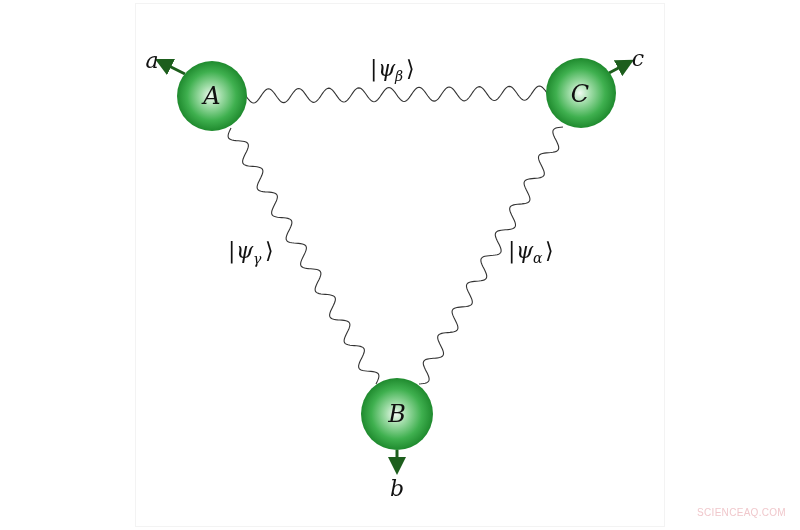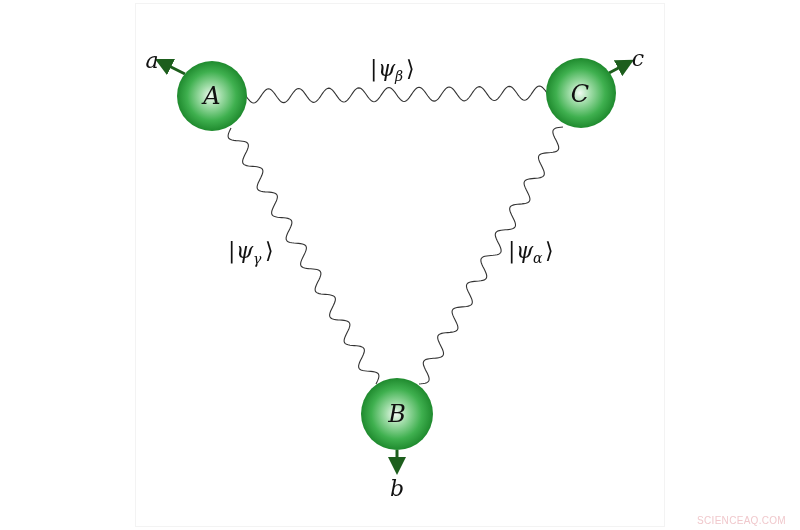--- a/index.html
+++ b/index.html
@@ -3,21 +3,21 @@
 <meta charset="utf-8">
 <style>
   html, body { margin: 0; padding: 0; background: #ffffff; }
   body { width: 800px; height: 530px; position: relative; overflow: hidden;
          font-family: "DejaVu Serif", serif; }
   .frame { position: absolute; left: 135px; top: 3px; width: 530px; height: 524px;
            border: 1px solid #f3f3f3; box-sizing: border-box; }
   svg.diagram { position: absolute; left: 0; top: 0; }
   .math { font-family: "DejaVu Serif", "Liberation Serif", serif; font-style: italic; fill: #111; }
   .upright { font-style: normal; }
-  .watermark { position: absolute; right: 14px; bottom: 4px; font-family: "Liberation Sans", sans-serif;
+  .watermark { position: absolute; right: 14px; bottom: 12px; font-family: "Liberation Sans", sans-serif;
                font-size: 10px; color: #f0c8cc; letter-spacing: 0.3px; text-align: center; }
 </style>
 </head>
 <body>
 
 <div class="frame"></div>
 
 <svg class="diagram" width="800" height="530" viewBox="0 0 800 530">
   <defs>
     <radialGradient id="sphereGrad" cx="50%" cy="50%" r="50%" fx="48%" fy="50%">

